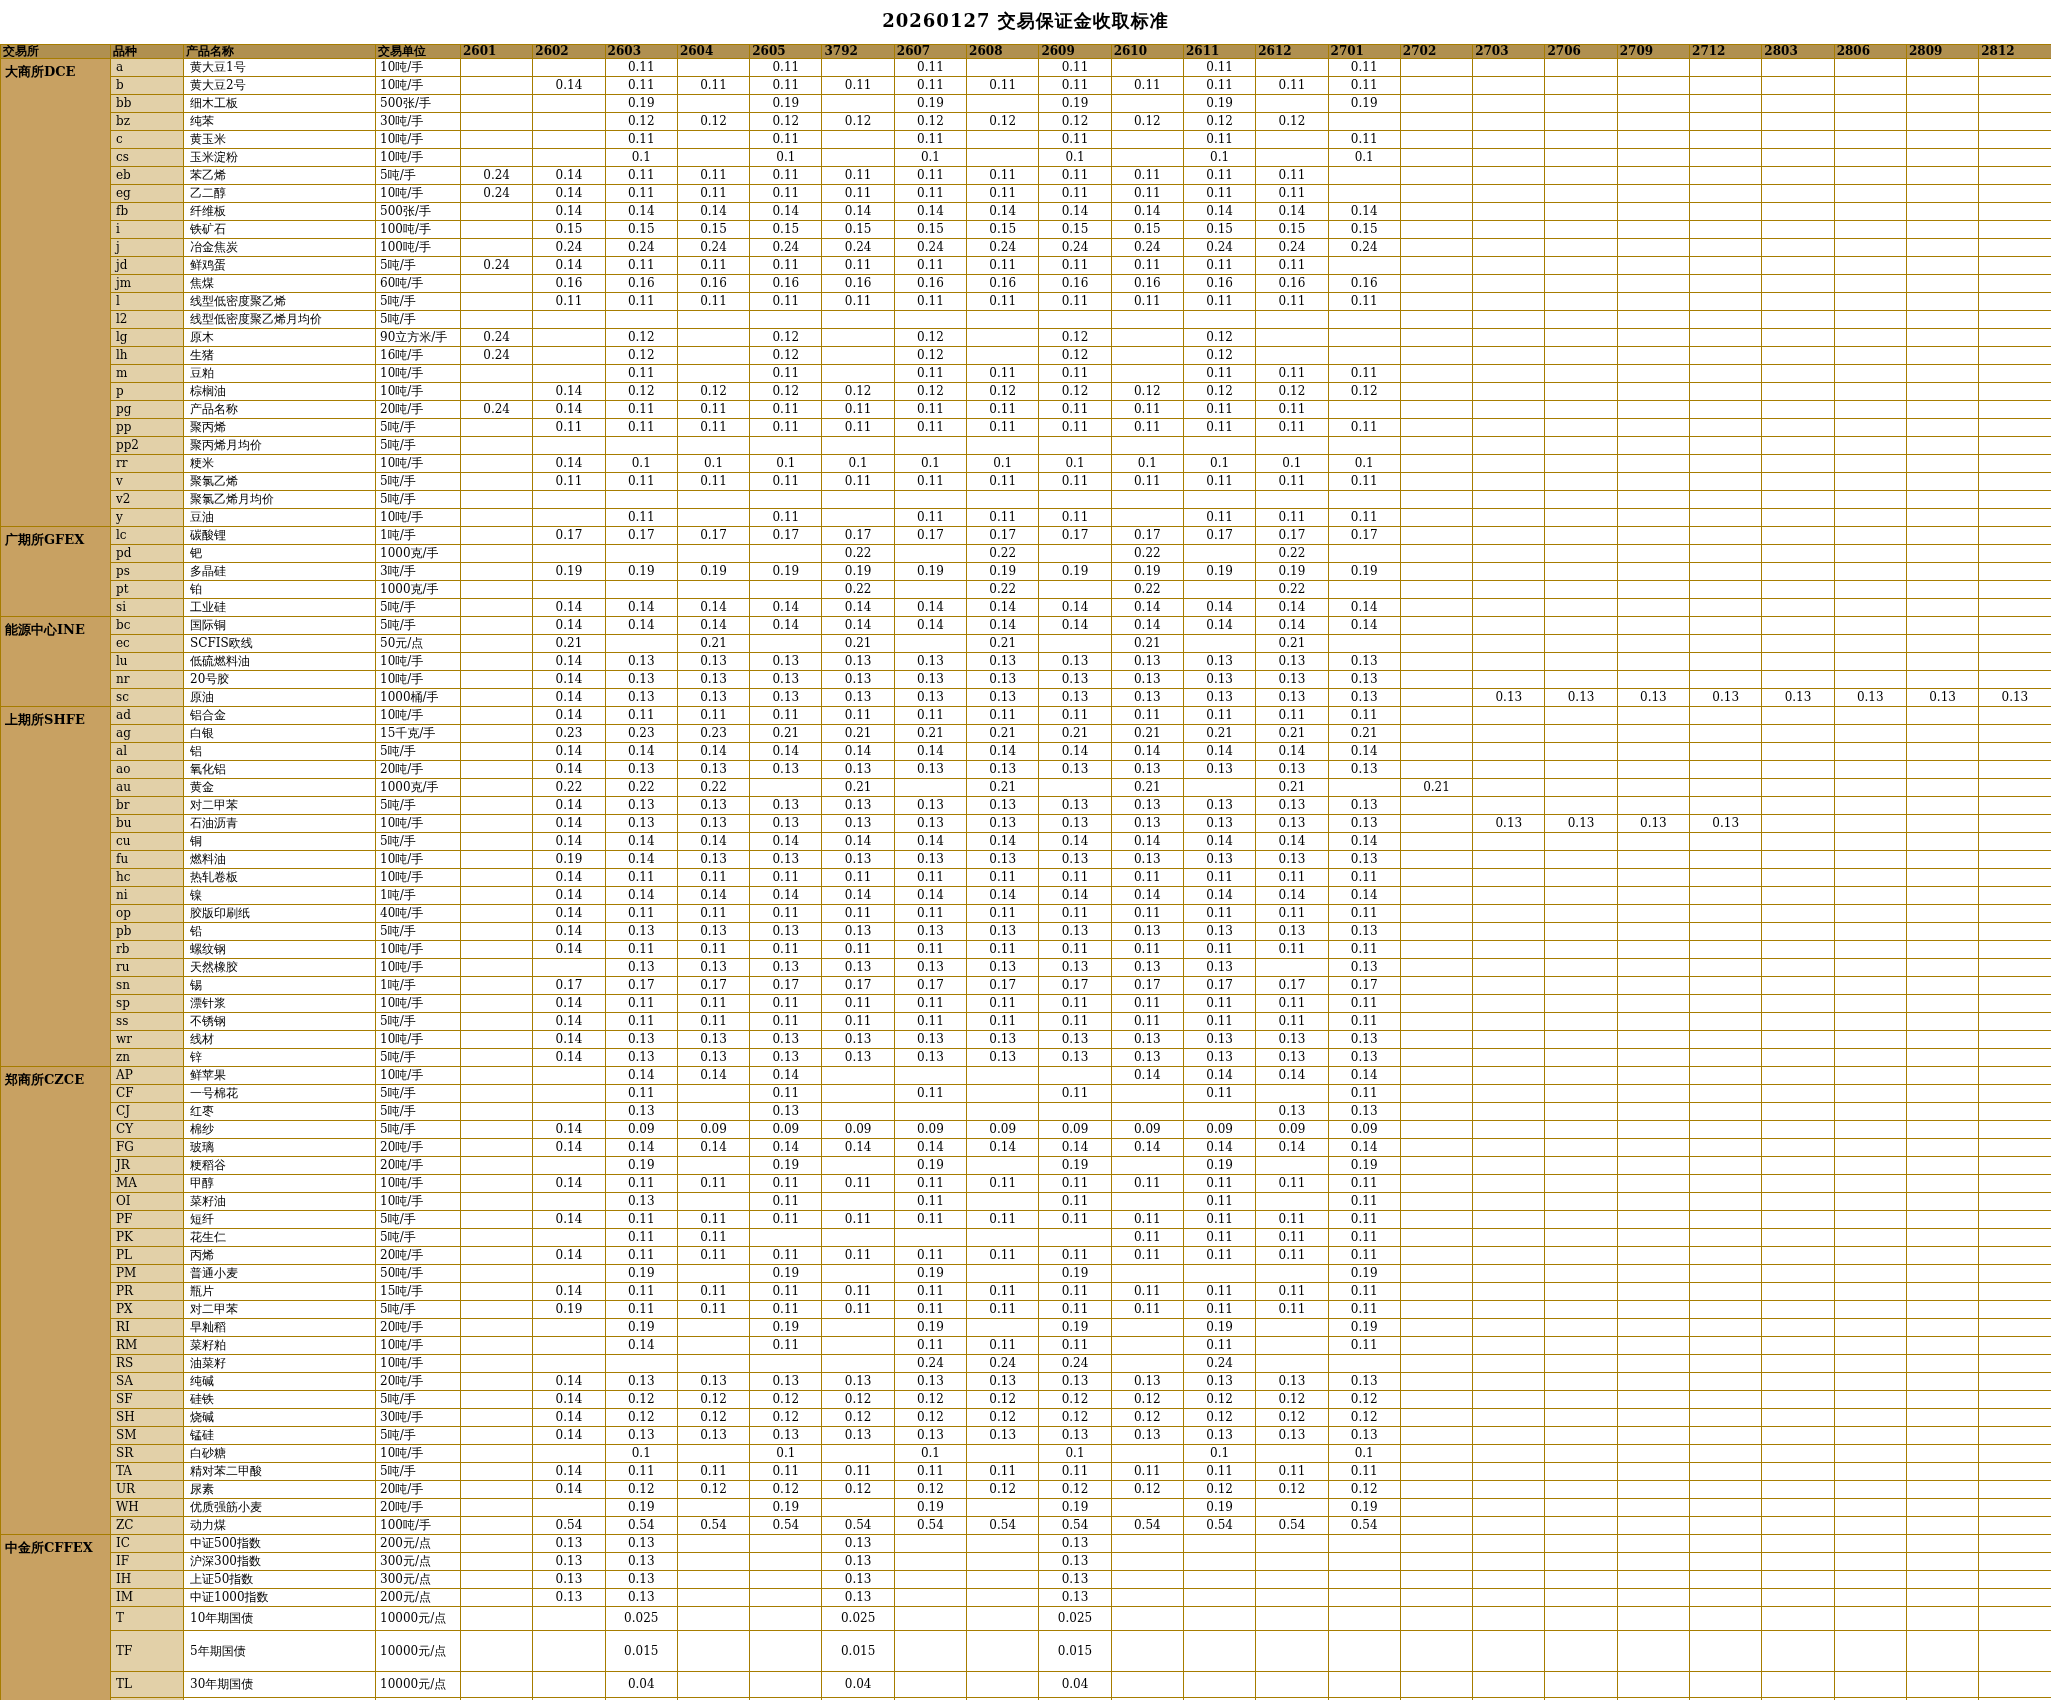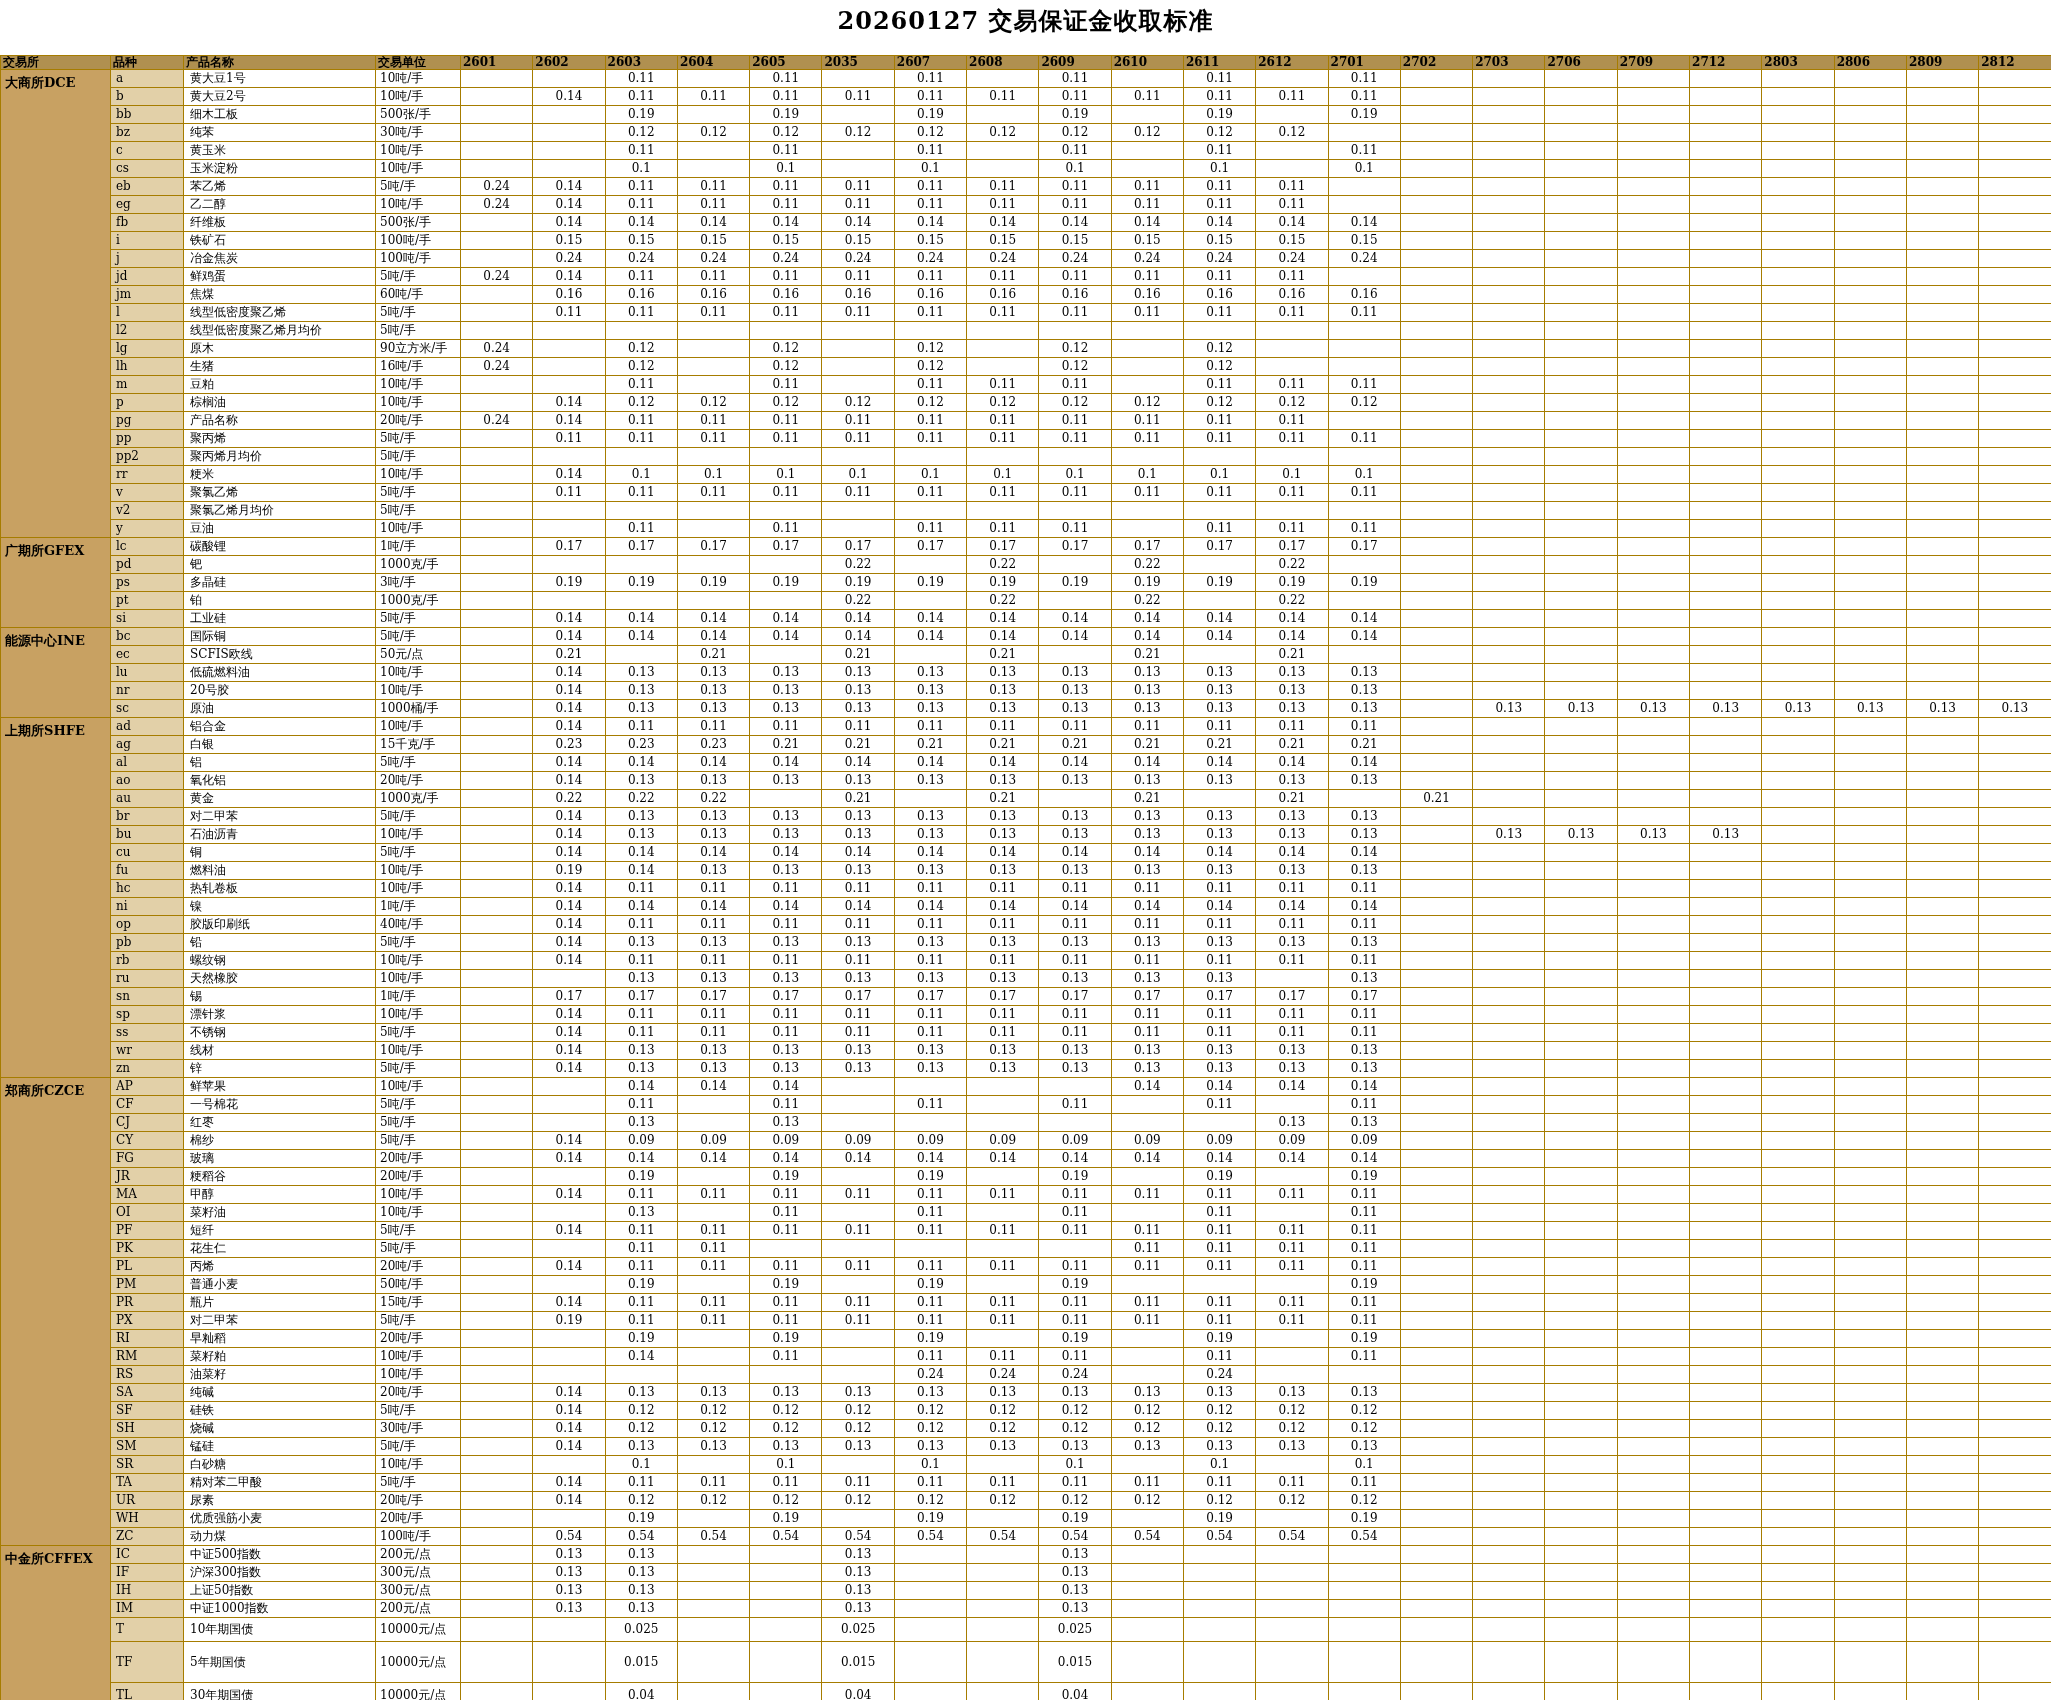--- a/index.html
+++ b/index.html
@@ -1,20 +1,20 @@
 <!DOCTYPE html>
 <html style="--header: #B09050; --ex: #C8A162; --vari: #E2D0A8; --grid: #A67C00;"><head>
 <meta charset="utf-8">
 <style>
   :root{
     --header:#B09050; --ex:#C8A162; --vari:#E2D0A8; --grid:#A67C00; --text:#000;
   }
   html,body{margin:0;padding:0;background:#fff;}
   body{width:2051px;font-family:"DejaVu Serif","DejaVu Sans",serif;color:var(--text);}
-  .title{height:55px;line-height:42px;text-align:center;font-size:24px;font-weight:bold;letter-spacing:1px;}
+  .title{height:44px;line-height:42px;text-align:center;font-size:18px;font-weight:bold;letter-spacing:1px;}
   table{border-collapse:collapse;table-layout:fixed;width:2051px;}
   th,td{border:1px solid var(--grid);overflow:hidden;white-space:nowrap;padding:0 2px;font-size:12px;line-height:1.05;}
   th{background:var(--header);font-weight:bold;text-align:left;height:13px;}
   td{height:17px;}
   td.ex{background:var(--ex);font-weight:bold;vertical-align:top;font-size:13px;padding-left:4px;padding-top:6px;}
   td.code{background:var(--vari);text-align:left;padding-left:5px;}
   td.prod{text-align:left;padding-left:6px;}
   td.unit{text-align:left;padding-left:4px;}
   td.val{text-align:center;}
 </style>
@@ -55,21 +55,21 @@
       <tr>
         <th>交易所</th>
         <th>品种</th>
         <th>产品名称</th>
         <th>交易单位</th>
         <th>2601</th>
         <th>2602</th>
         <th>2603</th>
         <th>2604</th>
         <th>2605</th>
-        <th>2035</th>
+        <th>3792</th>
         <th>2607</th>
         <th>2608</th>
         <th>2609</th>
         <th>2610</th>
         <th>2611</th>
         <th>2612</th>
         <th>2701</th>
         <th>2702</th>
         <th>2703</th>
         <th>2706</th>

